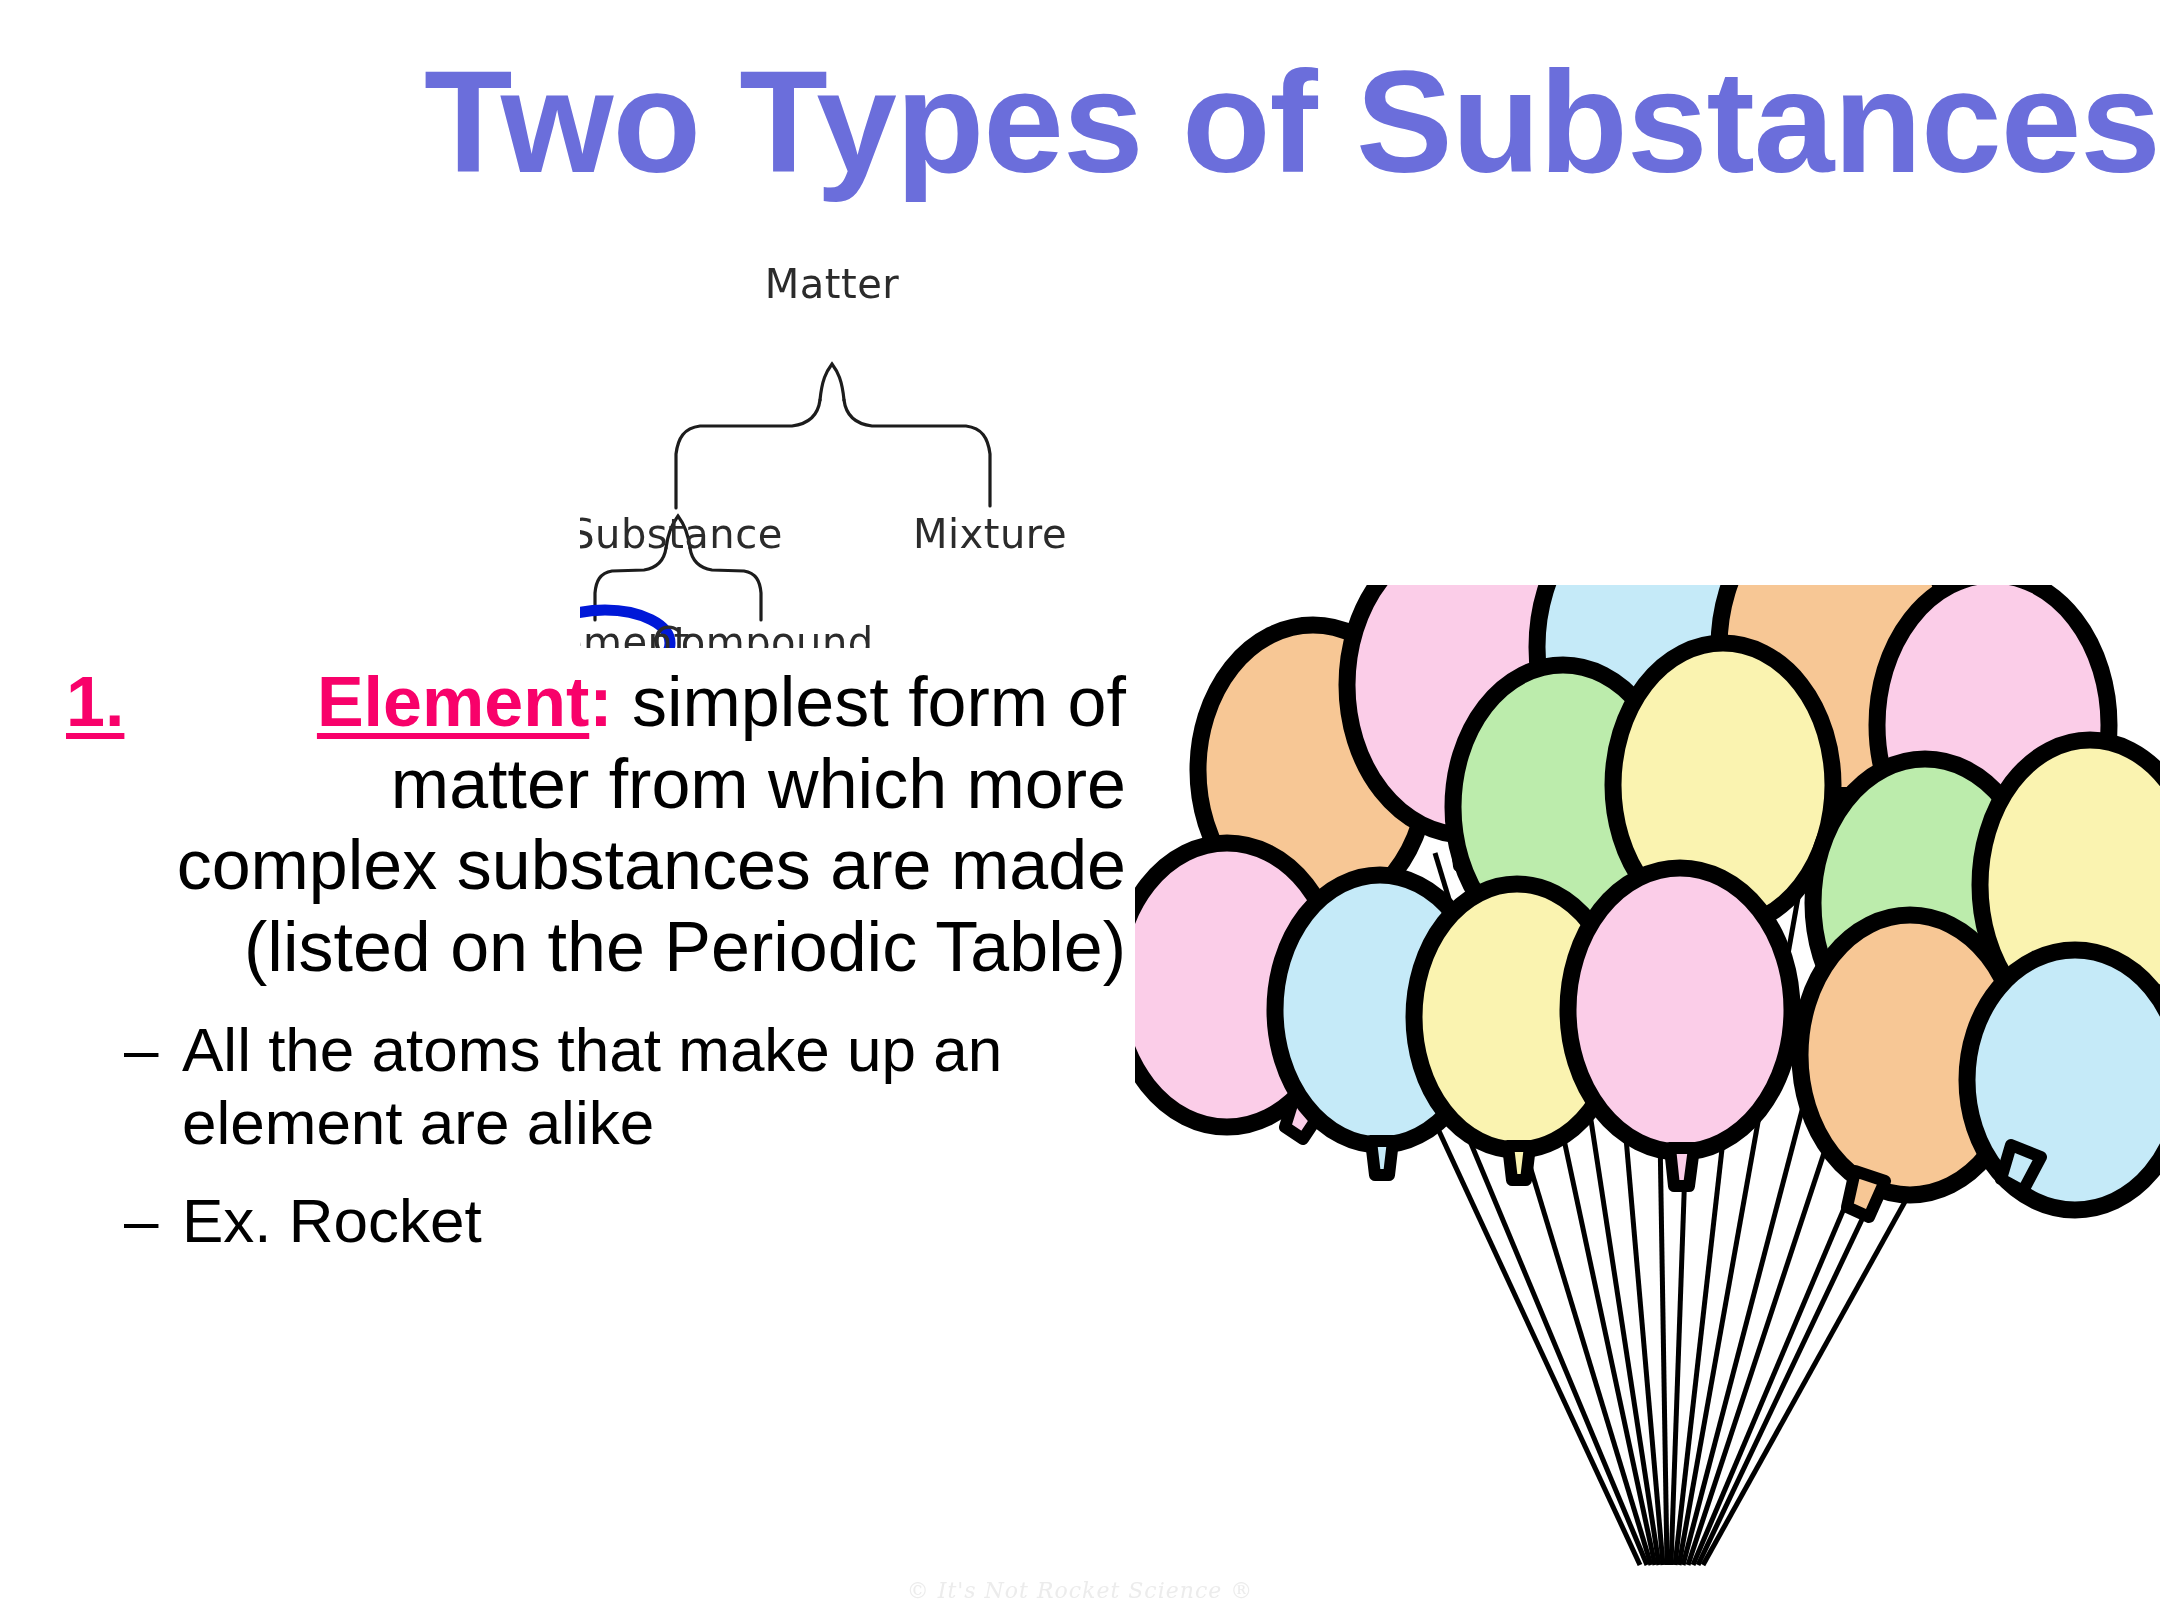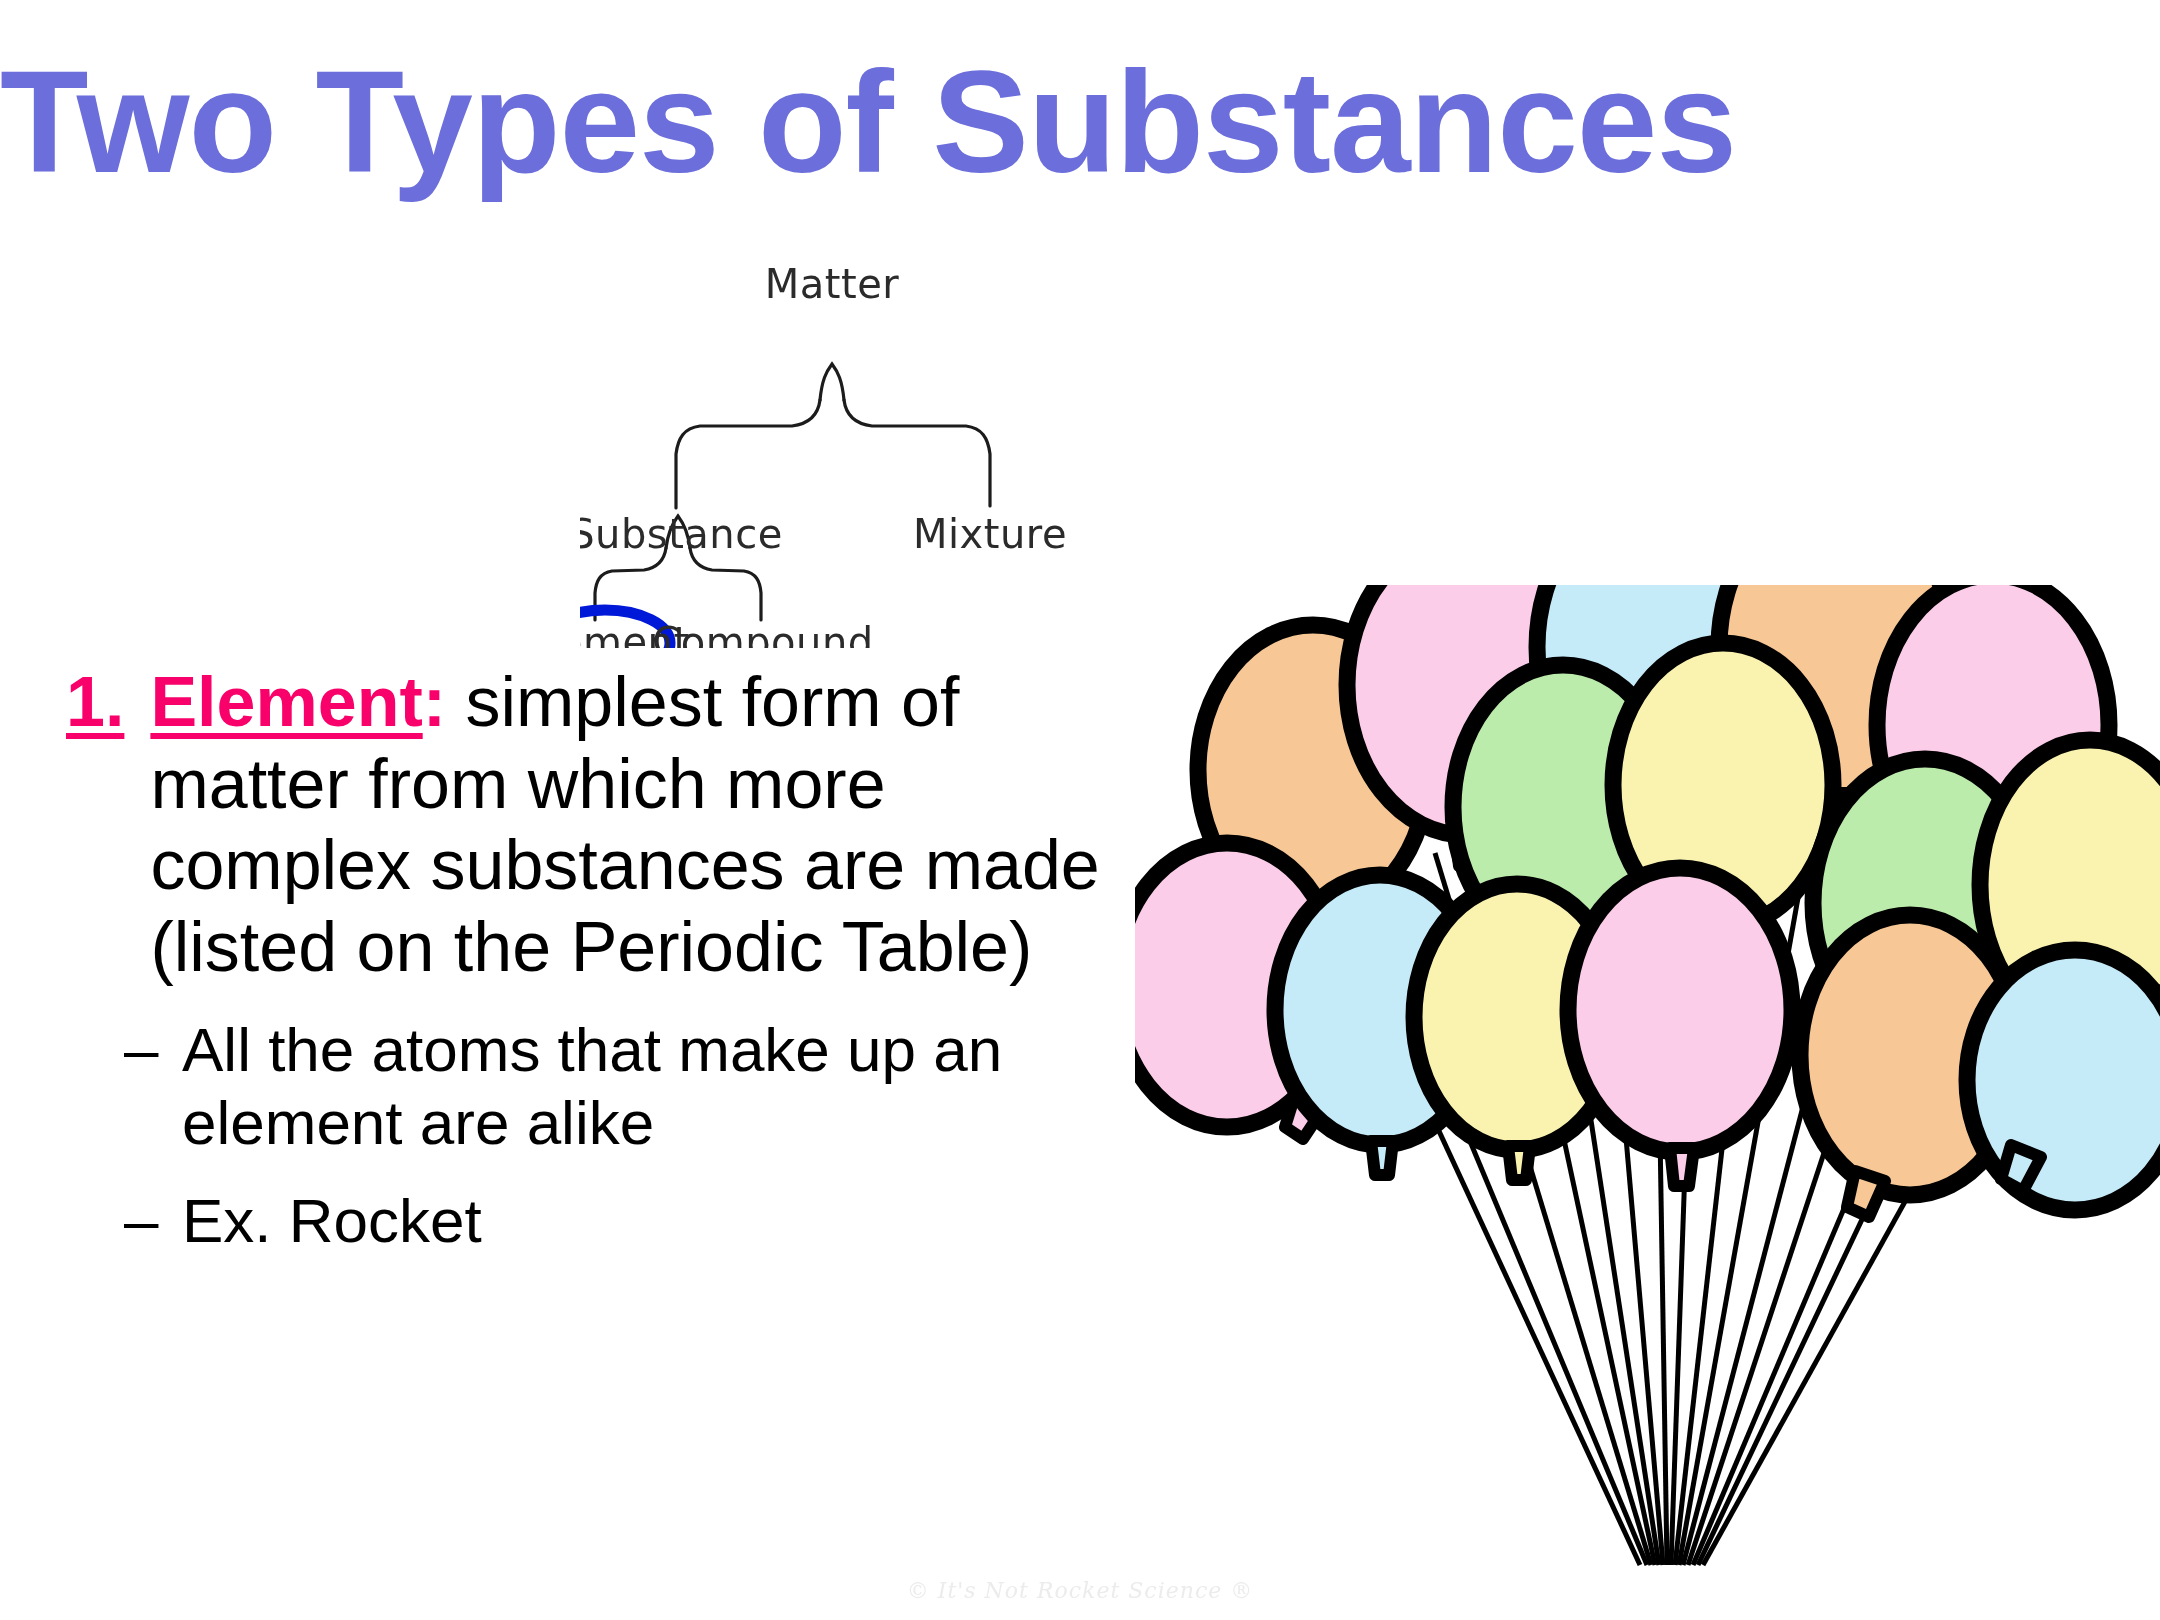--- a/index.html
+++ b/index.html
@@ -14,21 +14,21 @@
     overflow: hidden;
     font-family: "Liberation Sans", sans-serif;
   }
 
   
   #slide-title {
     position: absolute;
     left: 0;
     top: 46px;
     width: 2160px;
-    text-align: left;
+    text-align: right;
     font-family: "Liberation Sans", sans-serif;
     font-weight: bold;
     font-size: 145px;
     line-height: 1.05;
     letter-spacing: -1px;
     color: #6b6edb;
     white-space: nowrap;
   }
 
   
@@ -67,20 +67,21 @@
     flex: 0 0 auto;
     color: #f8016a;
     font-weight: bold;
     text-decoration: underline;
     text-underline-offset: 7px;
     text-decoration-thickness: 6px;
     margin-right: 26px;
   }
   #main-bullet .txt {
     flex: 1 1 auto;
+    text-align: right;
   }
   #main-bullet .term {
     color: #f8016a;
     font-weight: bold;
     text-decoration: underline;
     text-underline-offset: 7px;
     text-decoration-thickness: 6px;
   }
   #main-bullet .colon {
     color: #f8016a;

